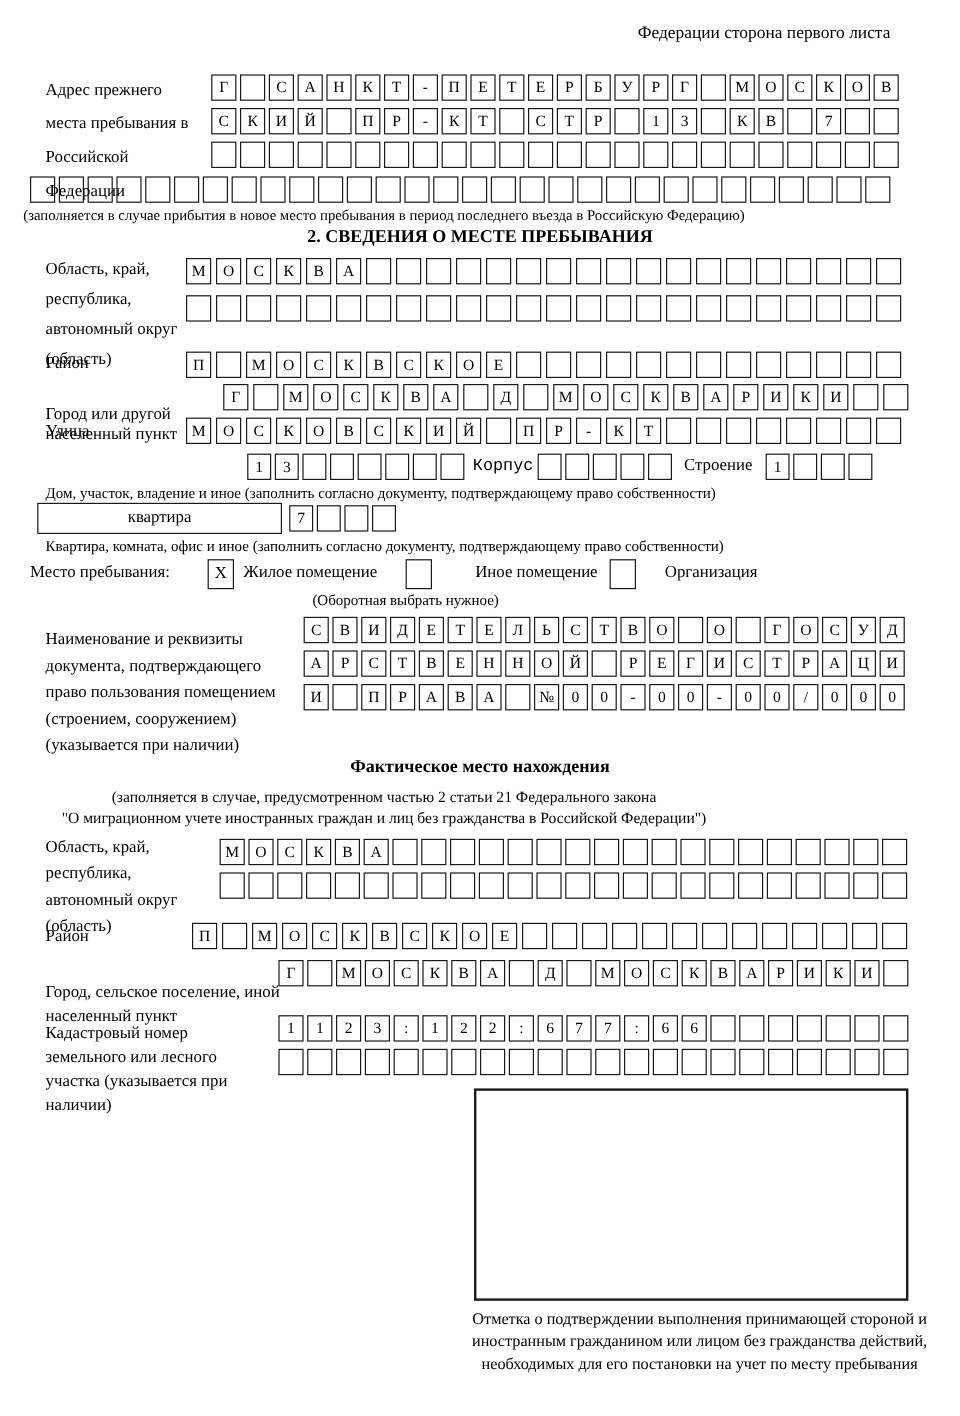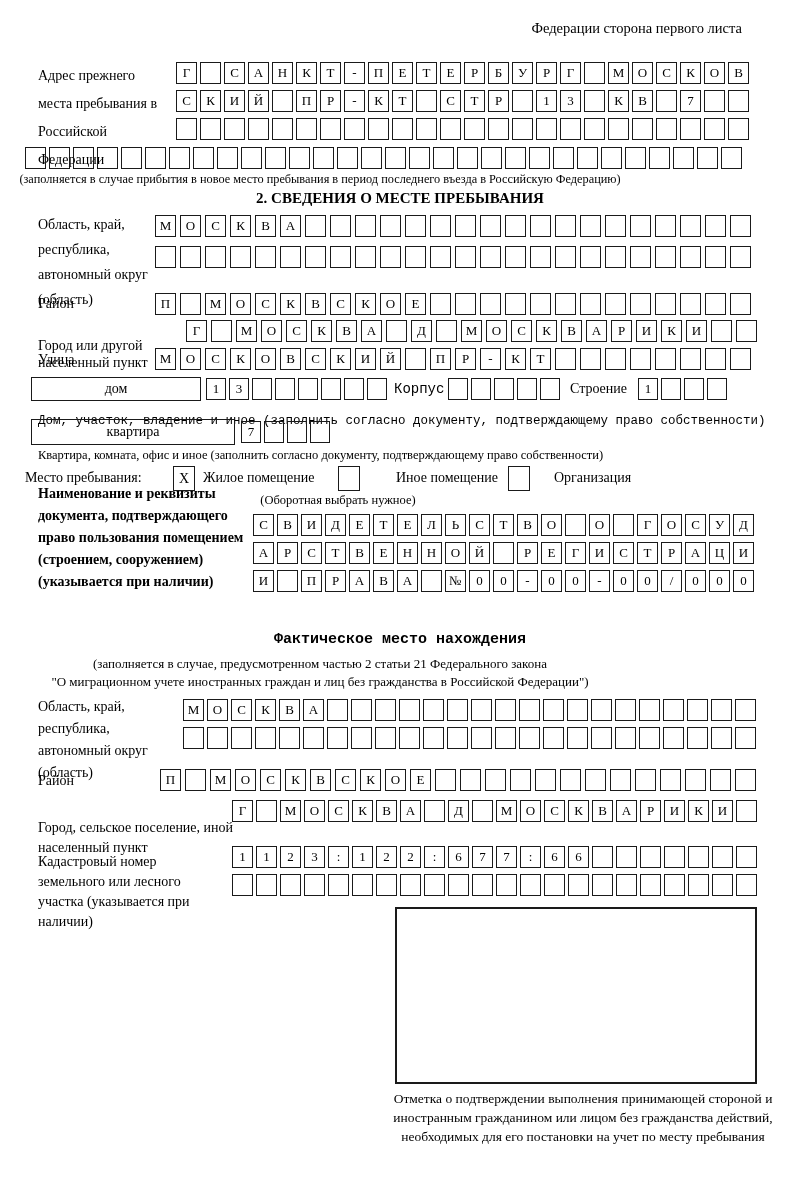--- a/index.html
+++ b/index.html
@@ -281,21 +281,20 @@
       <span class="c"></span>
       <span class="c"></span>
       <span class="c"></span>
       <span class="c"></span>
       <span class="c"></span>
       <span class="c"></span>
       <span class="c"></span>
       <span class="c"></span>
     </div>
 
-  <div class="abs wide-box" style="left:31px;top:377px;width:170px;height:24px;">дом</div>
   <div class="abs cells p23" style="left:206px;top:378px;">
       <span class="c">1</span>
       <span class="c">3</span>
       <span class="c"></span>
       <span class="c"></span>
       <span class="c"></span>
       <span class="c"></span>
       <span class="c"></span>
       <span class="c"></span>
     </div>
@@ -307,41 +306,41 @@
       <span class="c"></span>
       <span class="c"></span>
     </div>
   <div class="inline-lbl" style="left:570px;top:381px;">Строение</div>
   <div class="abs cells p23" style="left:638px;top:378px;">
       <span class="c">1</span>
       <span class="c"></span>
       <span class="c"></span>
       <span class="c"></span>
     </div>
-  <div class="abs note-left" style="left:38px;top:414px;font-family:Liberation Mono, monospace;">Дом, участок, владение и иное (заполнить согласно документу, подтверждающему право собственности)</div>
+  <div class="abs note-left" style="left:38px;top:404px;">Дом, участок, владение и иное (заполнить согласно документу, подтверждающему право собственности)</div>
 
   <div class="abs wide-box" style="left:31px;top:419px;width:204px;height:26px;">квартира</div>
   <div class="abs cells p23" style="left:241px;top:421px;">
       <span class="c">7</span>
       <span class="c"></span>
       <span class="c"></span>
       <span class="c"></span>
     </div>
   <div class="abs note-left" style="left:38px;top:448px;">Квартира, комната, офис и иное (заполнить согласно документу, подтверждающему право собственности)</div>
 
   <div class="inline-lbl" style="left:25px;top:470px;">Место пребывания:</div>
   <div class="cb" style="left:173px;top:466px;">X</div>
   <div class="inline-lbl" style="left:203px;top:470px;">Жилое помещение</div>
   <div class="cb" style="left:338px;top:466px;"></div>
   <div class="inline-lbl" style="left:371px;top:470px;margin-left:25px;">Иное помещение</div>
   <div class="cb" style="left:508px;top:466px;"></div>
   <div class="inline-lbl" style="left:554px;top:470px;">Организация</div>
   <div class="abs" style="left:242px;top:493px;width:192px;text-align:center;font-size:12.5px;">(Оборотная выбрать нужное)</div>
 
-  <div class="abs lbl" style="left:38px;top:483px;width:216px;line-height:22px;font-weight:bold;">Наименование и реквизиты документа, подтверждающего право пользования помещением (строением, сооружением) (указывается при наличии)</div>
+  <div class="abs lbl" style="left:38px;top:523px;width:216px;line-height:22px;">Наименование и реквизиты документа, подтверждающего право пользования помещением (строением, сооружением) (указывается при наличии)</div>
   <div class="abs cells p24" style="left:253px;top:514px;">
       <span class="c">С</span>
       <span class="c">В</span>
       <span class="c">И</span>
       <span class="c">Д</span>
       <span class="c">Е</span>
       <span class="c">Т</span>
       <span class="c">Е</span>
       <span class="c">Л</span>
       <span class="c">Ь</span>
@@ -398,21 +397,21 @@
       <span class="c">0</span>
       <span class="c">-</span>
       <span class="c">0</span>
       <span class="c">0</span>
       <span class="c">/</span>
       <span class="c">0</span>
       <span class="c">0</span>
       <span class="c">0</span>
     </div>
 
-  <div class="abs sec-title" style="top:631px;font-family:Liberation Mono, monospace;">Фактическое место нахождения</div>
+  <div class="abs sec-title" style="top:631px;">Фактическое место нахождения</div>
   <div class="abs note" style="top:656px;font-size:13px;">(заполняется в случае, предусмотренном частью 2 статьи 21 Федерального закона</div>
   <div class="abs note" style="top:674px;font-size:13px;">"О миграционном учете иностранных граждан и лиц без гражданства в Российской Федерации")</div>
 
   <div class="abs lbl" style="left:38px;top:696px;width:135px;line-height:22px;">Область, край, республика, автономный округ (область)</div>
   <div class="abs cells p24" style="left:183px;top:699px;">
       <span class="c">М</span>
       <span class="c">О</span>
       <span class="c">С</span>
       <span class="c">К</span>
       <span class="c">В</span>

